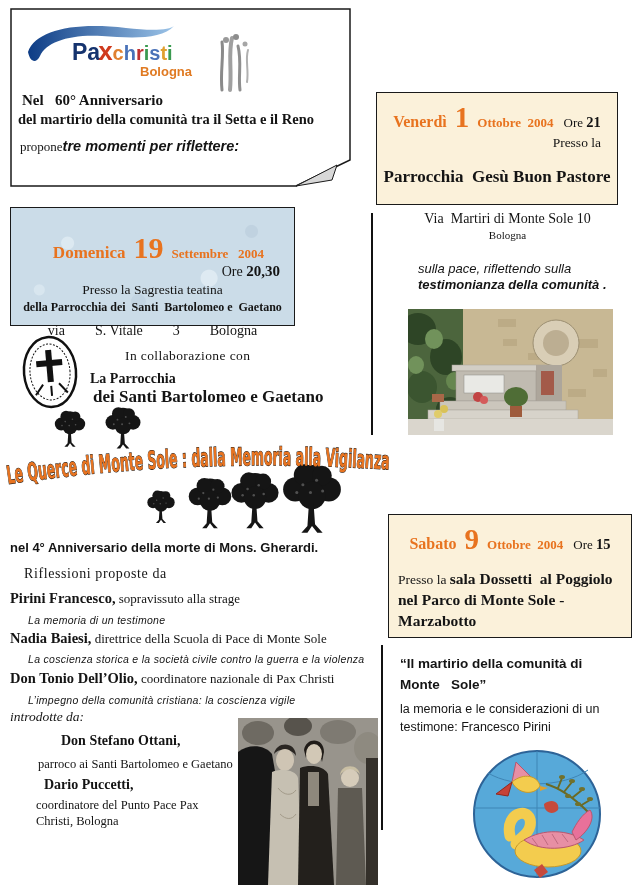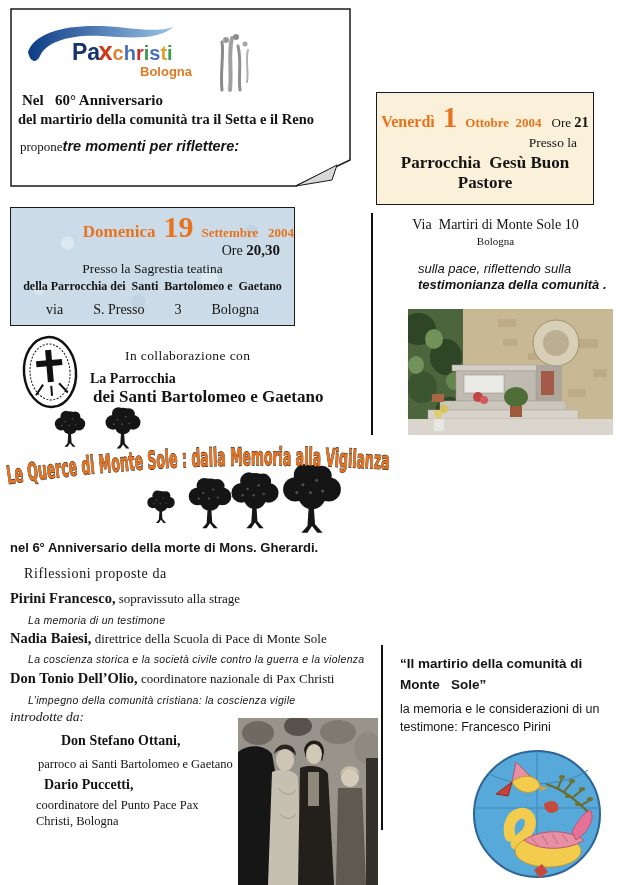--- a/index.html
+++ b/index.html
@@ -39,28 +39,28 @@
       radial-gradient(circle at 85% 20%,#C0D2E0 0 6px,transparent 7px),
       radial-gradient(circle at 10% 70%,#D8E6EF 0 5px,transparent 6px);}
   .orange{color:#E8731F;}
   .ev-row1{text-align:center;margin-top:8px;}
   .ev-day{font-weight:bold;font-size:16px;}
   .ev-num{font-weight:bold;font-size:29px;padding:0 4px;}
   .ev-month{font-weight:bold;font-size:13px;}
   .ev-ore{font-size:13px;color:#141414;margin-left:6px;}
   .ev-ore b{font-size:14.5px;}
 
-  .venerdi{left:376px;top:92px;width:218px;height:113px;}
+  .venerdi{left:376px;top:92px;width:242px;height:113px;}
   .ven-presso{text-align:right;padding-right:16px;font-size:13.5px;margin-top:1px;}
-  .ven-venue{text-align:center;font-size:17px;font-weight:bold;margin-top:2px;}
+  .ven-venue{text-align:center;font-size:17px;font-weight:bold;margin-top:16px;}
   .ven-addr{text-align:center;font-size:14px;margin-top:8px;}
   .ven-city{font-size:11px;}
 
   .domenica{left:10px;top:207px;width:285px;height:119px;}
-  .dom-row1{text-align:right;padding-left:12px;margin-top:2px;}
+  .dom-row1{text-align:center;padding-left:12px;margin-top:23px;}
   .dom-row1 .ev-day{font-size:17px;}
   .dom-row1 .ev-num{font-size:30px;}
   .dom-ore{text-align:right;padding-right:14px;font-size:14px;margin-top:-2px;}
   .dom-ore b{font-size:15px;}
   .dom-l1{text-align:center;font-size:13.5px;margin-top:2px;}
   .dom-l2{text-align:center;font-size:12px;font-weight:bold;margin-top:2px;}
   .dom-addr{display:flex;justify-content:center;gap:30px;font-size:14px;margin-top:8px;}
 
   .sabato{left:388px;top:514px;width:244px;height:124px;}
   .sab-venue{margin:13px 6px 0 9px;font-size:13.5px;line-height:20px;}
@@ -196,21 +196,21 @@
       <span class="ev-num orange">19</span>
       <span class="ev-month orange pre">Settembre   2004</span>
     </div>
     <div class="dom-ore">
       <span>Ore</span> <b>20,30</b>
     </div>
     <div class="dom-l1">Presso la Sagrestia teatina</div>
     <div class="dom-l2 pre">della Parrocchia dei  Santi  Bartolomeo e  Gaetano</div>
     <div class="dom-addr">
       <span>via</span>
-      <span>S. Presso</span>
+      <span>S. Vitale</span>
       <span>3</span>
       <span>Bologna</span>
     </div>
   </div>
 
   <div class="abs vline divider1"></div>
   <div class="abs veglia-sub sans">
     <span>sulla pace, riflettendo sulla</span><br>
     <span class="b2">testimonianza della comunità .</span>
   </div>
@@ -272,21 +272,21 @@
     <use href="#oak" x="224" y="60" width="62" height="66"></use>
     <use href="#oak" x="274" y="52" width="76" height="78"></use>
     <defs>
         <path id="arc" d="M 8 78 Q 200 50 394 64" fill="none"></path>
       </defs>
     <text font-size="25" fill="#E8731F" stroke="#141414" stroke-width="1.1" style="paint-order:stroke fill">
       <textPath href="#arc" textLength="382" lengthAdjust="spacingAndGlyphs">Le Querce di Monte Sole :  dalla Memoria alla Vigilanza</textPath>
     </text>
   </svg>
 
-  <div class="abs anniv sans">nel 6° Anniversario della morte di Mons. Gherardi.</div>
+  <div class="abs anniv sans">nel 4° Anniversario della morte di Mons. Gherardi.</div>
   <div class="abs rifl">Riflessioni proposte da</div>
 
   <div class="abs spk sp1">
     <b>Pirini Francesco,</b>
     <span>sopravissuto alla strage</span>
   </div>
   <div class="abs topic t1 sans">La memoria di un testimone</div>
 
   <div class="abs spk sp2">
     <b>Nadia Baiesi,</b>
@@ -320,20 +320,32 @@
     <path d="M66,32 C68,19 86,19 86,34 L84,44 C82,30 70,30 68,40 Z" fill="#201C18"></path>
     <ellipse cx="76" cy="36" rx="8" ry="10" fill="#D2C8B6"></ellipse>
     <path d="M62,50 C72,46 86,48 90,56 L96,167 L60,167 Z" fill="#23201C"></path>
     <rect x="70" y="54" width="11" height="34" fill="#8E887C"></rect>
     <path d="M102,58 C102,45 122,45 122,58 C122,51 104,50 102,58 Z" fill="#C9BFA4"></path>
     <circle cx="112" cy="60" r="9" fill="#D6CCBA"></circle>
     <path d="M100,70 L124,70 L128,167 L98,167 Z" fill="#5E5A52"></path>
     <rect x="128" y="40" width="12" height="127" fill="#34302A"></rect>
   </svg>
 
+  <div class="abs evbox cream sabato">
+    <div class="ev-row1">
+      <span class="ev-day orange">Sabato</span>
+      <span class="ev-num orange">9</span>
+      <span class="ev-month orange pre">Ottobre  2004</span>
+      <span class="ev-ore"><span>Ore</span> <b>15</b></span>
+    </div>
+    <div class="sab-venue">
+      <span>Presso la</span>
+      <b class="pre">sala Dossetti  al Poggiolo nel Parco di Monte Sole -  Marzabotto</b>
+    </div>
+  </div>
 
   <div class="abs vline divider2"></div>
   <div class="abs mart-title sans pre">“Il martirio della comunità di Monte   Sole”</div>
   <div class="abs mart-sub sans">la memoria e le considerazioni di un testimone: Francesco Pirini</div>
 
   <svg class="abs" style="left:468px;top:748px" width="138" height="136" viewBox="0 0 138 136">
     <circle cx="69" cy="66" r="63" fill="#57A9D9" stroke="#2D6397" stroke-width="2"></circle>
     <path d="M69,3 V129 M6,60 H132 M20,25 C45,40 95,40 120,22" stroke="#3F85B5" fill="none"></path>
     <path d="M78,36 C92,40 108,52 120,64 M96,44 L104,34 M104,50 L114,42 M90,40 L94,30 M112,58 L122,52" stroke="#6A6A26" stroke-width="2" fill="none"></path>
     <g fill="#71712C">

